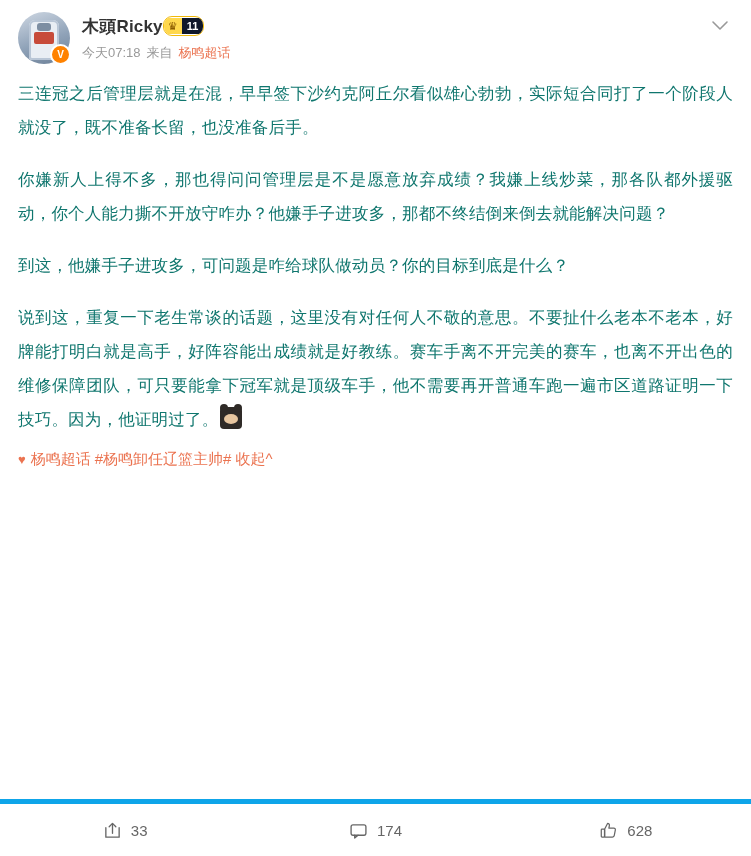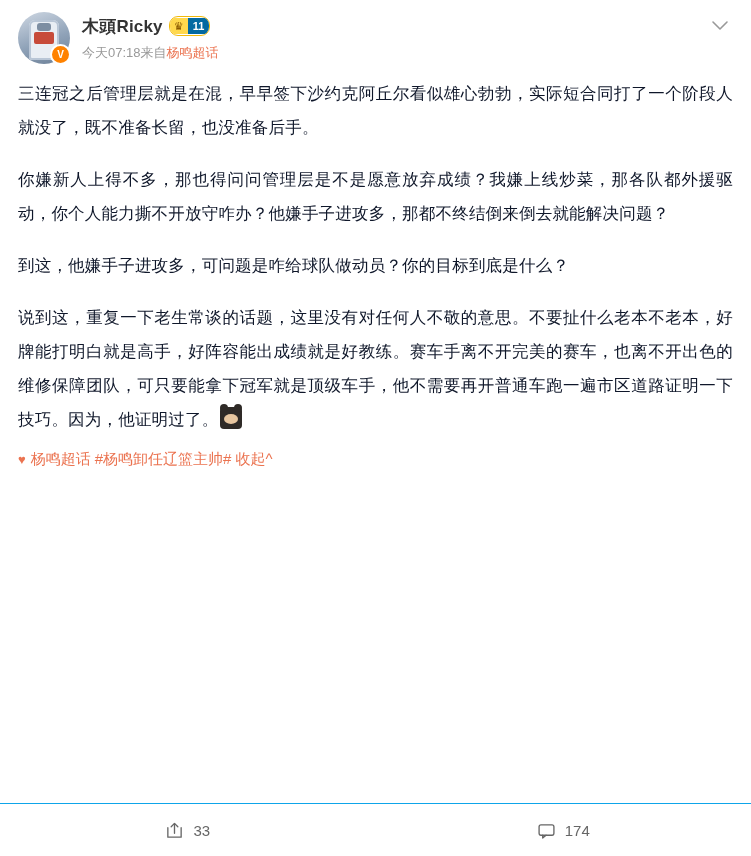--- a/index.html
+++ b/index.html
@@ -89,21 +89,20 @@
     font-weight: bold;
   }
   .head-right {
     flex: 1 1 auto;
     min-width: 0;
     padding-top: 2px;
   }
   .name-row {
     display: flex;
     align-items: center;
-    gap: 6px;
     height: 24px;
   }
   .nickname {
     font-size: 17px;
     color: #333333;
     font-weight: bold;
     letter-spacing: 0.2px;
   }
   .badges {
     display: inline-flex;
@@ -117,53 +116,54 @@
   .badge-crown {
     background: #ffd84d;
     color: #8a5a00;
     font-size: 11px;
     line-height: 16px;
     padding: 0 4px;
     height: 16px;
     display: inline-block;
   }
   .badge-num {
-    background: #0369a1;
+    background: #0f172a;
     color: #ffffff;
     font-size: 11px;
     line-height: 16px;
     padding: 0 5px;
     height: 16px;
     display: inline-block;
     font-weight: bold;
   }
   .meta-row {
     margin-top: 6px;
     font-size: 13px;
     color: #999999;
     display: flex;
     align-items: center;
+    gap: 6px;
   }
   .meta-source {
     color: #eb7350;
   }
   .collapse-chevron {
     position: absolute;
     right: 2px;
     top: 2px;
     width: 22px;
     height: 22px;
     color: #999999;
   }
   
   .content {
     margin-top: 2px;
     font-size: 16.5px;
     line-height: 34px;
-    color: #0f172a;
+    color: #0f766e;
     letter-spacing: 0.2px;
   }
   .content p {
     margin: 0 0 18px 0;
     text-align: justify;
   }
   .content p:last-child {
     margin-bottom: 8px;
   }
   .emoji-bear {
@@ -220,21 +220,21 @@
   .collapse-text {
     color: #eb7350;
   }
   
   .actions {
     position: absolute;
     left: 0;
     right: 0;
     bottom: 0;
     height: 52px;
-    border-top: 1px solid #0ea5e9;
+    border-top: 5px solid #0ea5e9;
     display: flex;
     align-items: center;
   }
   .action {
     flex: 1 1 33.33%;
     display: flex;
     align-items: center;
     justify-content: center;
     gap: 9px;
     font-size: 15px;
@@ -315,15 +315,24 @@
     <div class="action">
       <span>
         <svg width="19" height="19" viewBox="0 0 20 20" fill="none" aria-hidden="true">
           <rect x="2.2" y="4" width="15.6" height="11" rx="2" stroke="#666666" stroke-width="1.4" fill="none"></rect>
           <path d="M6 15 L6 18 L9.5 15" stroke="#666666" stroke-width="1.4" fill="none" stroke-linecap="round" stroke-linejoin="round"></path>
         </svg>
       </span>
       <span class="count">174</span>
     </div>
 
+    <div class="action">
+      <span>
+        <svg width="19" height="19" viewBox="0 0 20 20" fill="none" aria-hidden="true">
+          <path d="M6 8.5 L9 2.6 C10.6 2.6 11.2 3.8 10.9 5 L10.4 7.4 H15.6 C16.7 7.4 17.4 8.3 17.2 9.3 L16.1 15.2 C15.95 16.2 15.2 16.9 14.2 16.9 H6 Z" stroke="#666666" stroke-width="1.3" fill="none" stroke-linejoin="round"></path>
+          <rect x="2.4" y="8.5" width="3.4" height="8.4" rx="0.8" stroke="#666666" stroke-width="1.3" fill="none"></rect>
+        </svg>
+      </span>
+      <span class="count">628</span>
+    </div>
 
   </div>
 </div>
 
 </body></html>

